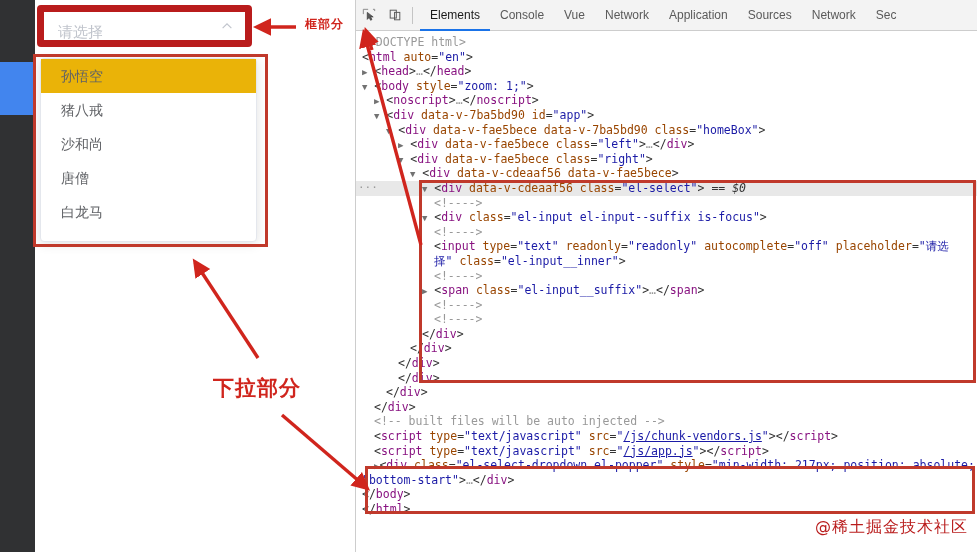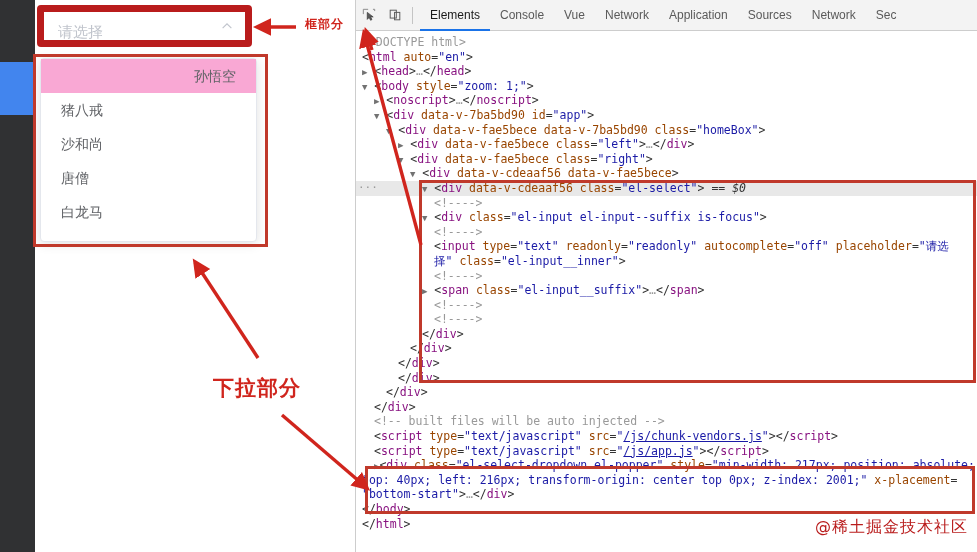--- a/index.html
+++ b/index.html
@@ -34,21 +34,21 @@
   .dropdown {
     position:absolute; left:40px; top:58px; width:217px; height:184px;
     background:#fff; border:1px solid #e4e7ed; border-radius:4px;
     box-shadow:0 2px 12px 0 rgba(0,0,0,.12);
   }
   .dd-item {
     height:34px; line-height:34px; padding:0 20px;
     font-size:14px; color:#606266; white-space:nowrap;
     font-family:"DejaVu Sans", sans-serif;
   }
-  .dd-item.hovered { background:#f9a8d4;text-align:right; }
+  .dd-item.hovered { background:#eab308; }
 
   
   .ann-box { position:absolute; border:3px solid #c0392b; pointer-events:none; }
   .box-dropdown { left:33px; top:54px; width:235px; height:193px; }
   .box-code-select { left:419px; top:180px; width:557px; height:203px; }
   .box-code-popper { left:365px; top:466px; width:610px; height:48px; }
 
   
   .ann-label {
     position:absolute; color:#d0251d; font-weight:bold;
@@ -192,21 +192,20 @@
         <div class="cl" style="padding-left: 66px;"><span><span class="punc">&lt;/</span><span class="tag">div</span><span class="punc">&gt;</span></span></div>
         <div class="cl" style="padding-left: 54px;"><span><span class="punc">&lt;/</span><span class="tag">div</span><span class="punc">&gt;</span></span></div>
         <div class="cl" style="padding-left: 42px;"><span><span class="punc">&lt;/</span><span class="tag">div</span><span class="punc">&gt;</span></span></div>
         <div class="cl" style="padding-left: 42px;"><span><span class="punc">&lt;/</span><span class="tag">div</span><span class="punc">&gt;</span></span></div>
         <div class="cl" style="padding-left: 30px;"><span><span class="punc">&lt;/</span><span class="tag">div</span><span class="punc">&gt;</span></span></div>
         <div class="cl" style="padding-left: 18px;"><span><span class="punc">&lt;/</span><span class="tag">div</span><span class="punc">&gt;</span></span></div>
         <div class="cl" style="padding-left: 18px;"><span><span class="cmt">&lt;!-- built files will be auto injected --&gt;</span></span></div>
         <div class="cl" style="padding-left: 18px;"><span><span class="punc">&lt;</span><span class="tag">script</span> <span class="attr">type</span><span class="punc">=</span><span class="val">"text/javascript"</span> <span class="attr">src</span><span class="punc">=</span><span class="val">"</span><span class="lnk">/js/chunk-vendors.js</span><span class="val">"</span><span class="punc">&gt;&lt;/</span><span class="tag">script</span><span class="punc">&gt;</span></span></div>
         <div class="cl" style="padding-left: 18px;"><span><span class="punc">&lt;</span><span class="tag">script</span> <span class="attr">type</span><span class="punc">=</span><span class="val">"text/javascript"</span> <span class="attr">src</span><span class="punc">=</span><span class="val">"</span><span class="lnk">/js/app.js</span><span class="val">"</span><span class="punc">&gt;&lt;/</span><span class="tag">script</span><span class="punc">&gt;</span></span></div>
         <div class="cl" style="padding-left: 18px;"><span><span class="tri">▶</span><span class="punc">&lt;</span><span class="tag">div</span> <span class="attr">class</span><span class="punc">=</span><span class="val">"el-select-dropdown el-popper"</span> <span class="attr">style</span><span class="punc">=</span><span class="val">"min-width: 217px; position: absolute;</span></span></div>
-        <div class="cl" style="padding-left: 6px;"><span><span class="val">top: 40px; left: 216px; transform-origin: center top 0px; z-index: 2001;"</span> <span class="attr">x-placement</span><span class="punc">=</span></span></div>
         <div class="cl" style="padding-left: 6px;"><span><span class="val">"bottom-start"</span><span class="punc">&gt;</span><span class="cmt">…</span><span class="punc">&lt;/</span><span class="tag">div</span><span class="punc">&gt;</span></span></div>
         <div class="cl" style="padding-left: 6px;"><span><span class="punc">&lt;/</span><span class="tag">body</span><span class="punc">&gt;</span></span></div>
         <div class="cl" style="padding-left: 6px;"><span><span class="punc">&lt;/</span><span class="tag">html</span><span class="punc">&gt;</span></span></div>
       </div>
 
     <div class="watermark">@稀土掘金技术社区</div>
   </div>
 
   <div class="ann-box box-dropdown"></div>
   <div class="ann-box box-code-select"></div>

